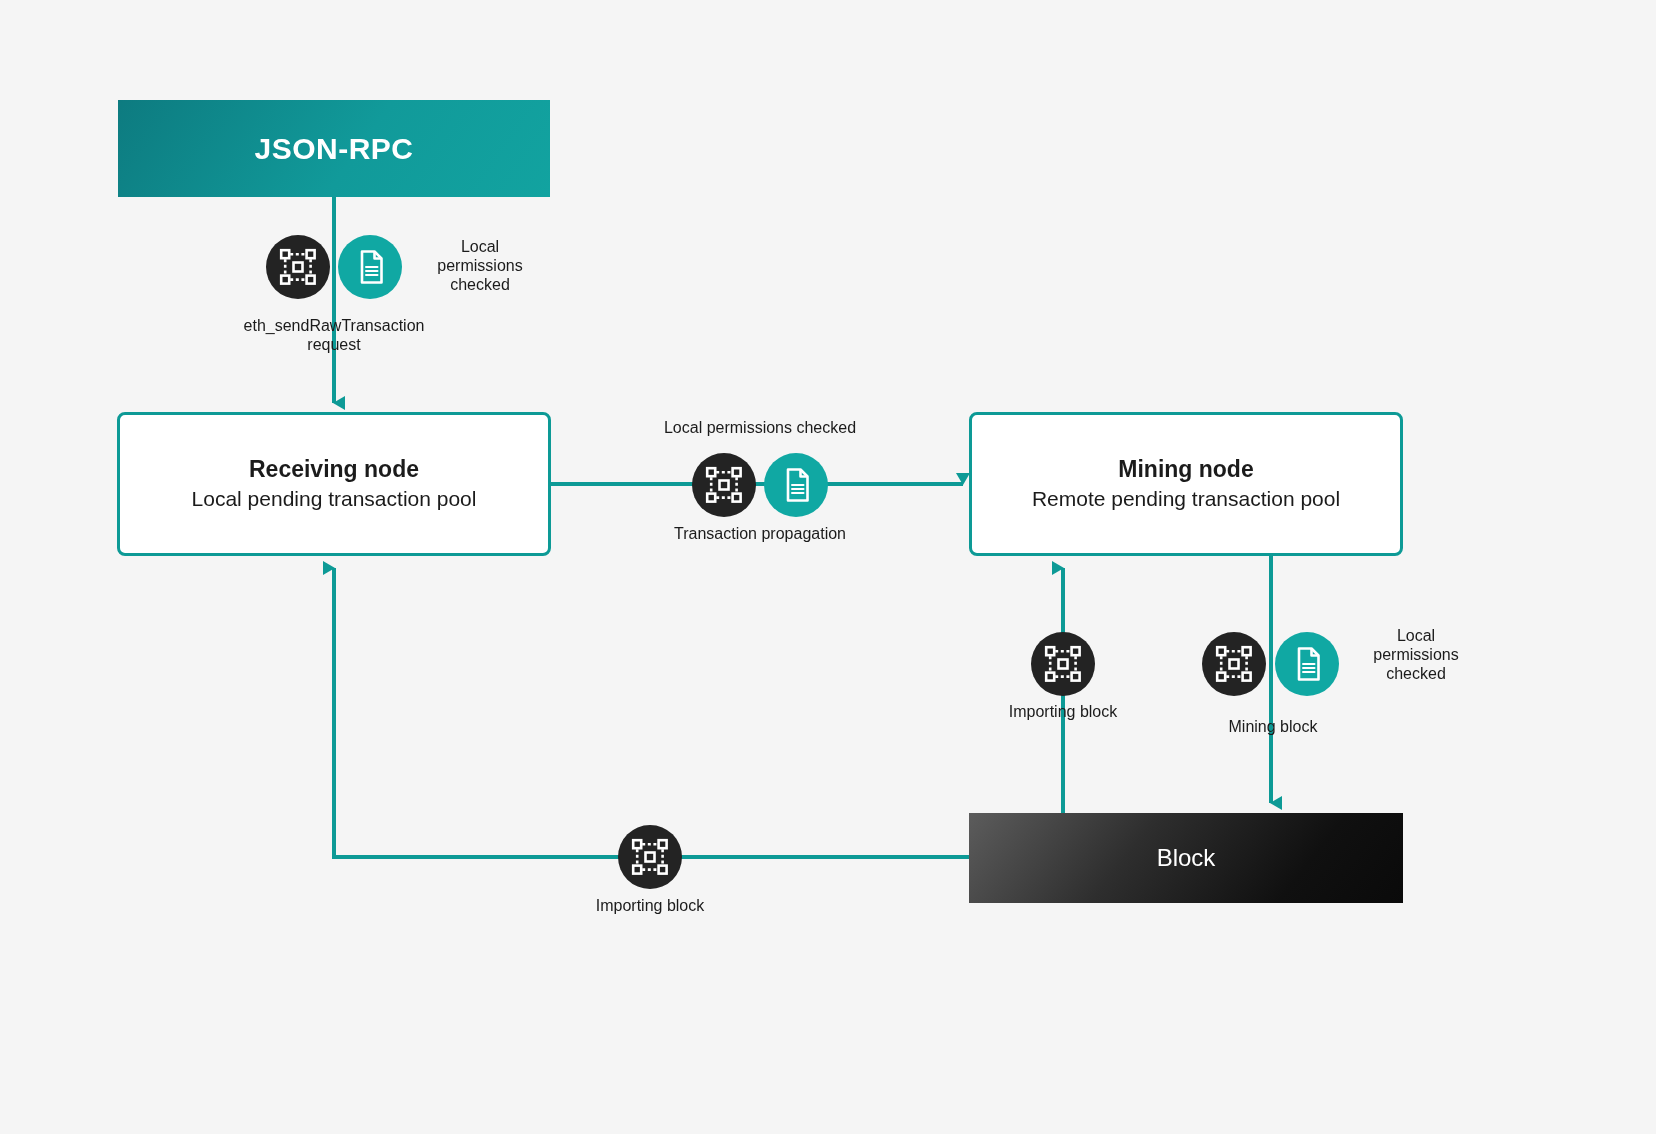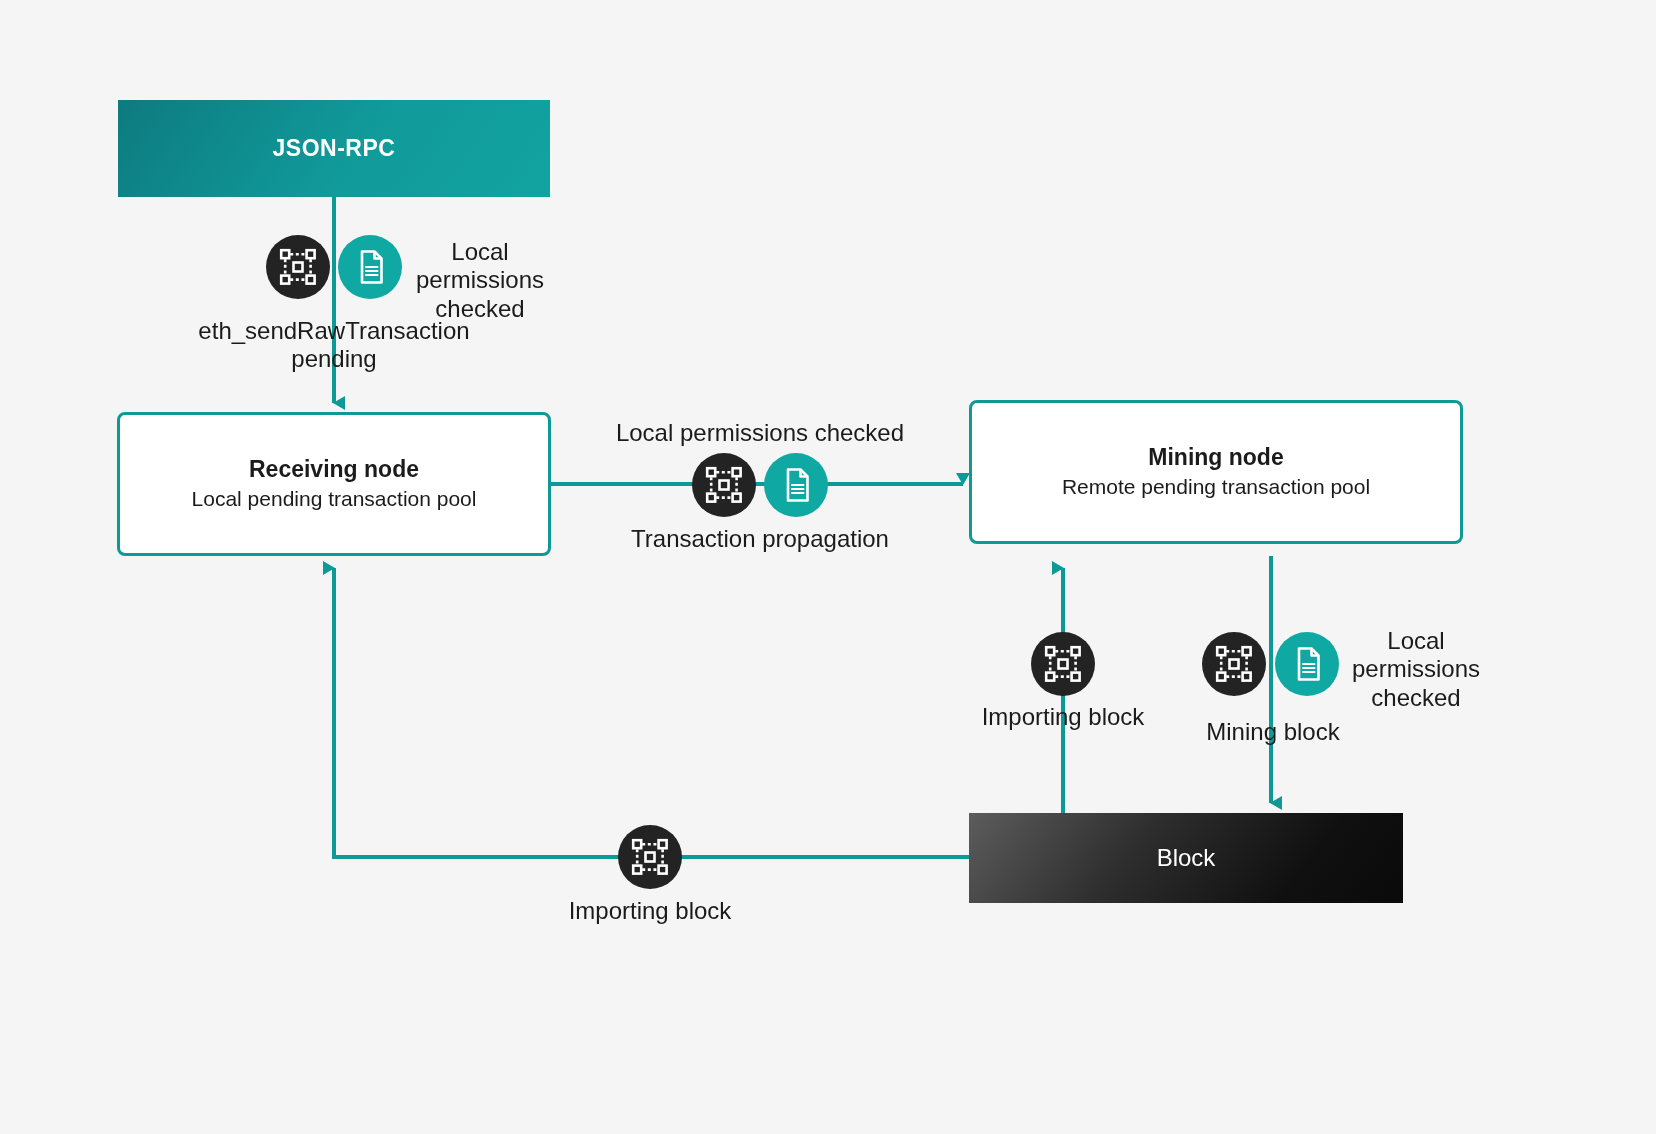--- a/index.html
+++ b/index.html
@@ -34,39 +34,39 @@
   }
   .box-json {
     left: 118px;
     top: 100px;
     width: 432px;
     height: 97px;
     background: linear-gradient(125deg, #0d7b80 0%, #119a9a 55%, #12a3a0 100%);
   }
   .box-json .title {
     color: #ffffff;
-    font-size: 23px;
+    font-size: 30px;
     font-weight: bold;
     letter-spacing: .5px;
   }
   .box-node {
     background: #ffffff;
     border: 3px solid #0d9a96;
     border-radius: 8px;
   }
   .box-receiving {
     left: 117px;
     top: 412px;
     width: 434px;
     height: 144px;
   }
   .box-mining {
     left: 969px;
-    top: 400px;
-    width: 494px;
+    top: 412px;
+    width: 434px;
     height: 144px;
   }
   .box-node .title {
     color: #1b1b1b;
     font-size: 23px;
     font-weight: bold;
     line-height: 1.35;
   }
   .box-node .subtitle {
     color: #1b1b1b;
@@ -97,21 +97,21 @@
     justify-content: center;
   }
   .badge.dark  { background: #232323; }
   .badge.teal  { background: #10a8a3; }
   .badge svg   { display: block; }
 
   
   .lbl {
     position: absolute;
     color: #1b1b1b;
-    font-size: 24px;
+    font-size: 16px;
     line-height: 1.18;
     white-space: pre-line;
   }
   .lbl.center { text-align: center; }
 </style>
 </head>
 <body>
 
 <div id="canvas">
 
@@ -168,21 +168,21 @@
         <path d="M13,27 H24.5"></path>
       </g>
     </svg>
   </div>
 
   <div class="lbl center" style="left:412px; top:238px; width:136px;">Local
 permissions
 checked</div>
 
   <div class="lbl center" style="left:144px; top:317px; width:380px;">eth_sendRawTransaction
-pending</div>
+request</div>
 
   <div class="box box-node box-receiving">
     <div class="title">Receiving node</div>
     <div class="subtitle">Local pending transaction pool</div>
   </div>
 
   <div class="box box-node box-mining">
     <div class="title">Mining node</div>
     <div class="subtitle">Remote pending transaction pool</div>
   </div>

